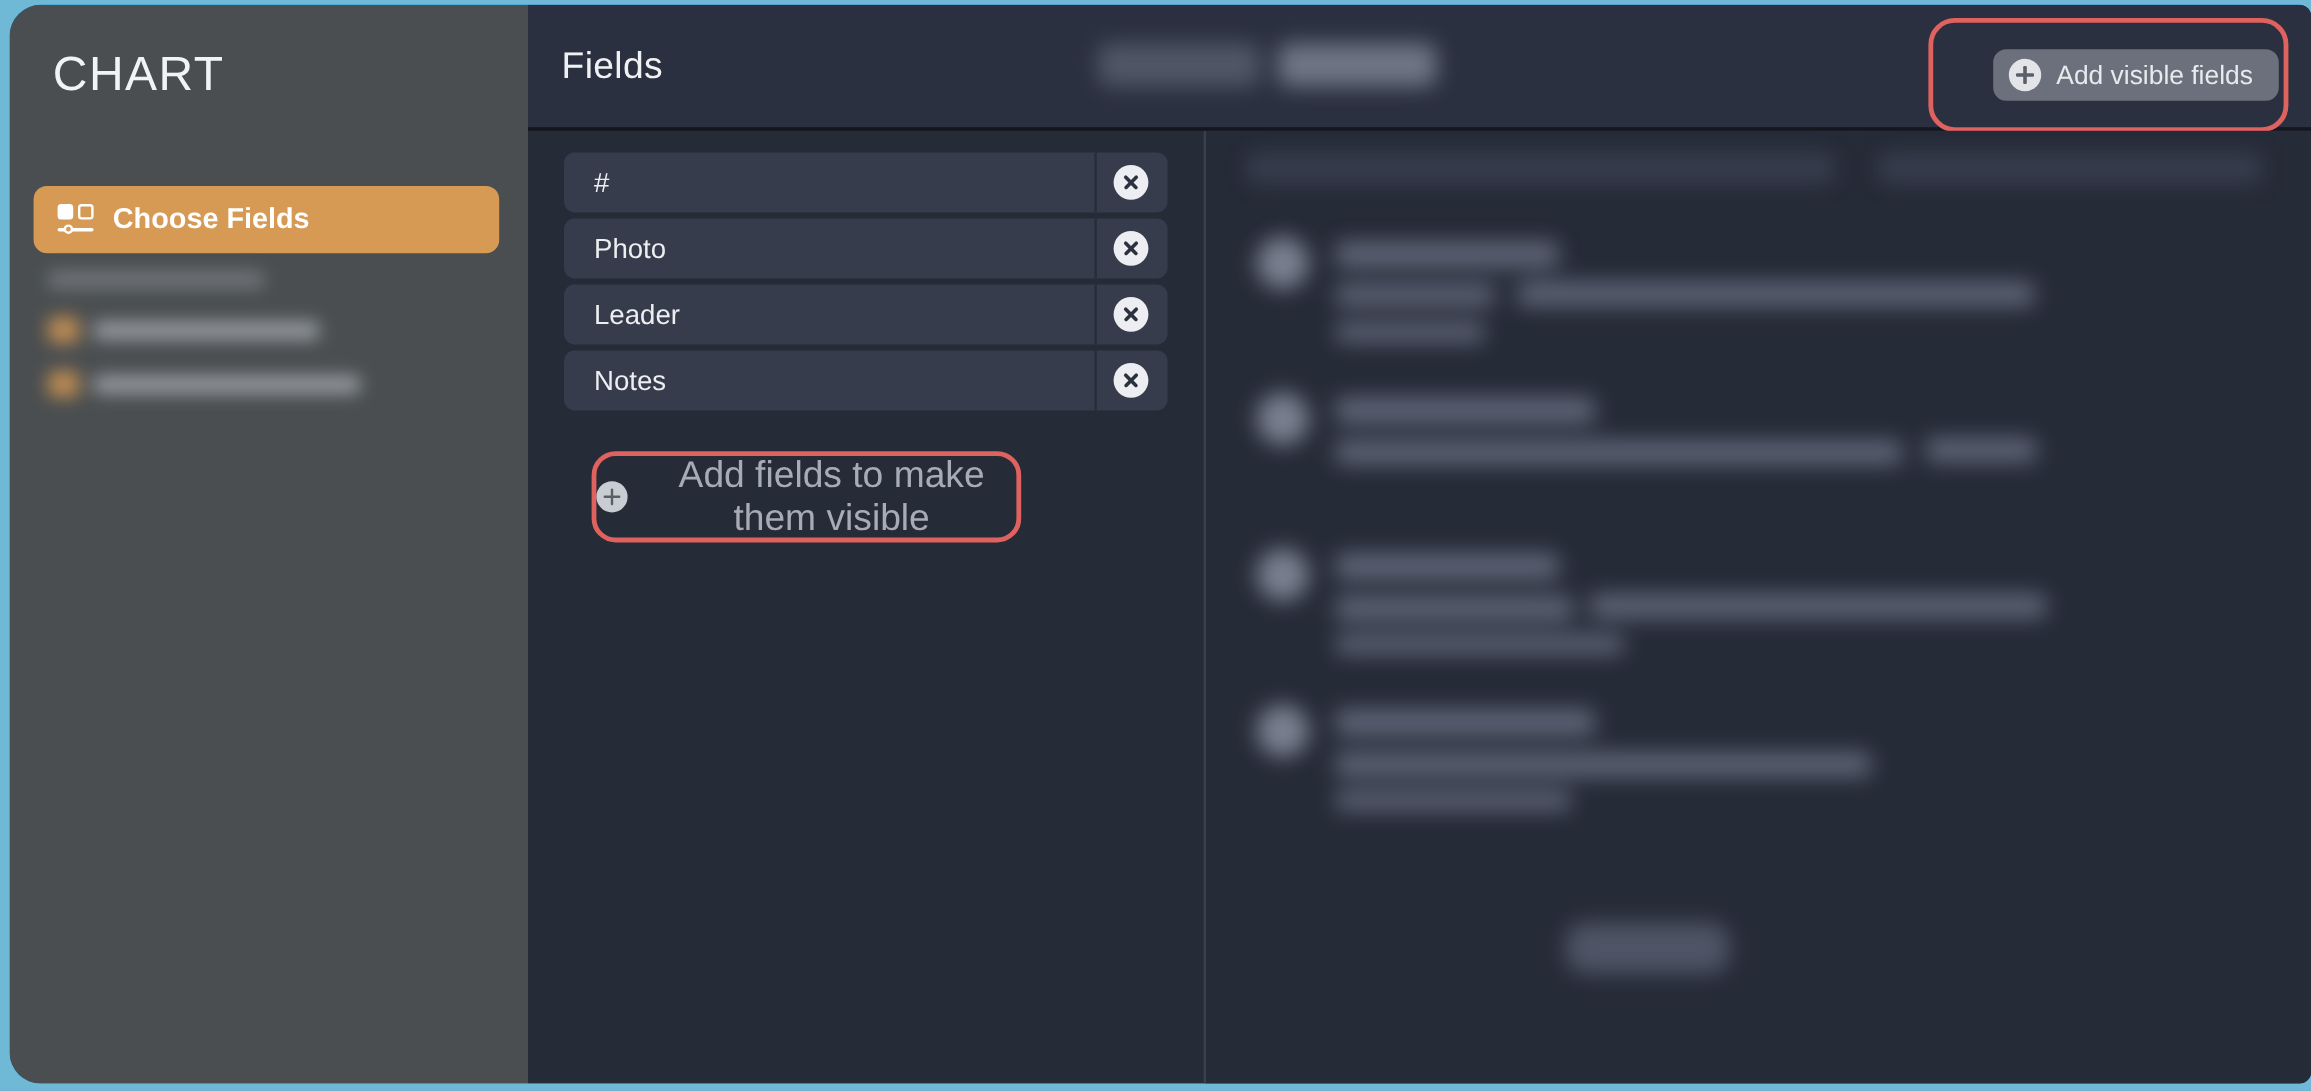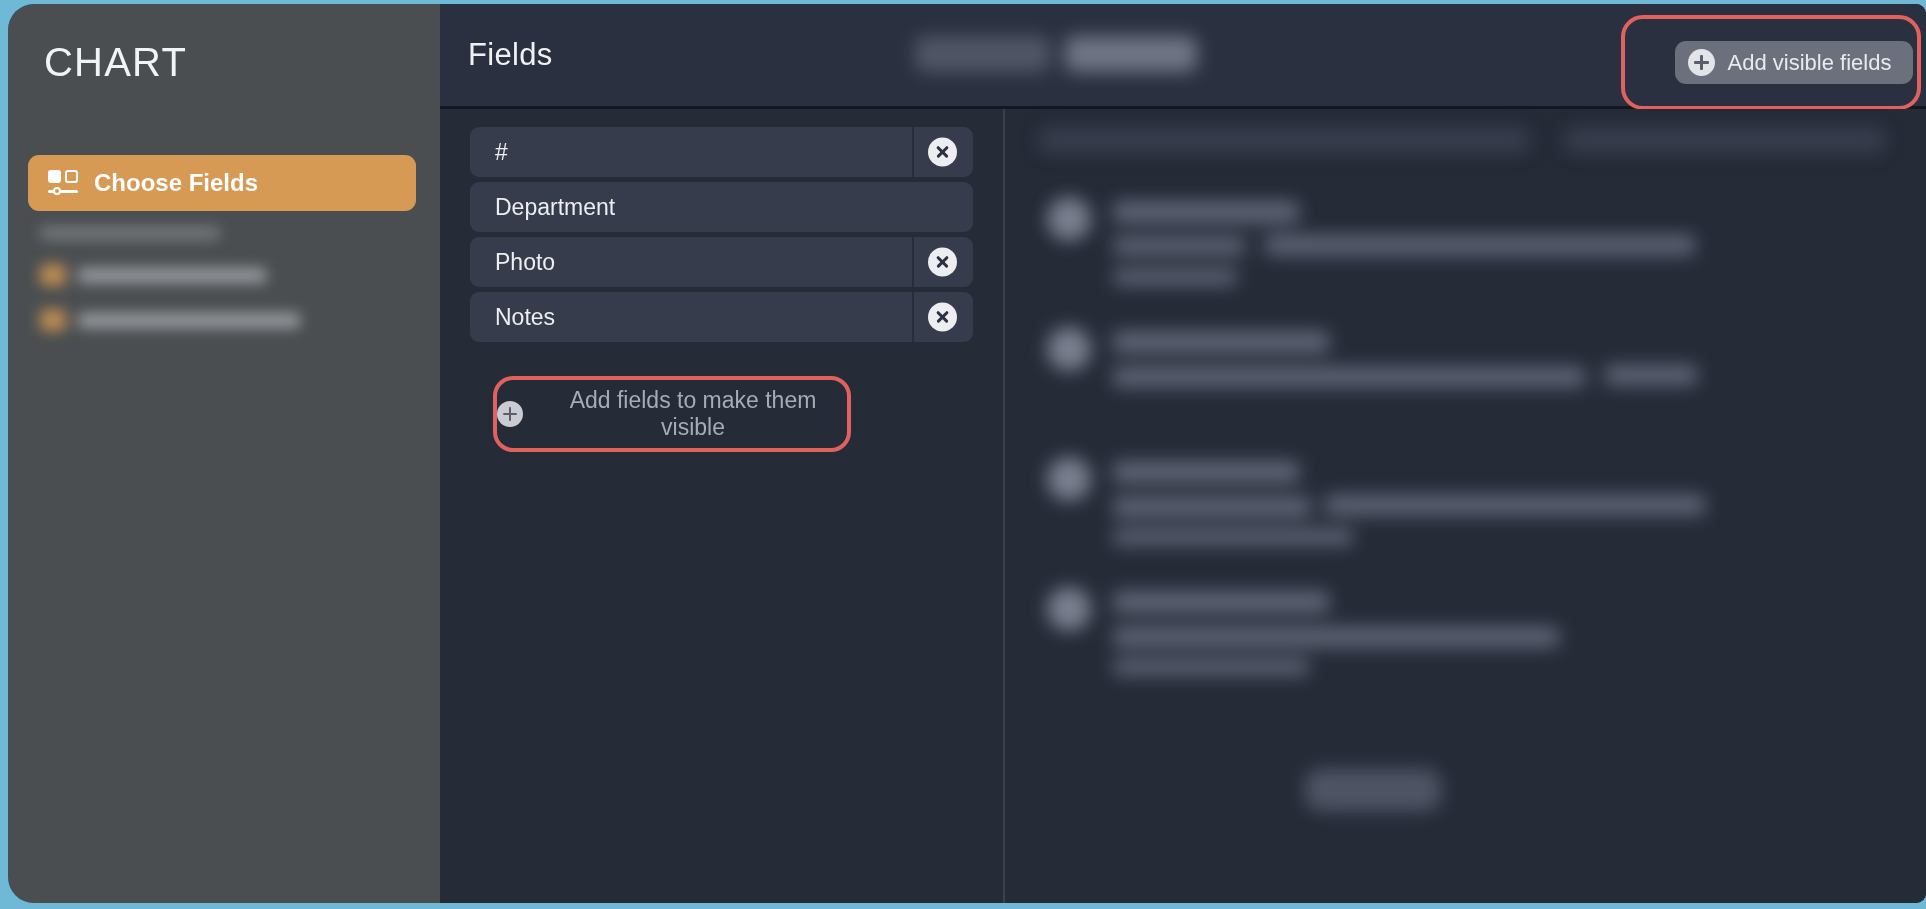--- a/index.html
+++ b/index.html
@@ -135,21 +135,21 @@
   }
   #segmented .seg {
     position: absolute; top: 4px; height: 36px; border-radius: 9px;
   }
   #segmented .seg.s1 { left: 0;   width: 135px; background: #6f7686; }
   #segmented .seg.s2 { left: 150px; width: 132px; background: #a8aebc; }
 
   
   #add-visible-wrap {
     position: absolute;
-    right: 5px;
+    right: 19px;
     top: 11px;
     width: 300px;
     height: 95px;
     border: 4px solid #e0625f;
     border-radius: 22px;
     display: flex;
     align-items: center;
     justify-content: center;
     padding-left: 46px;
   }
@@ -242,21 +242,21 @@
   }
   #add-fields-btn {
     display: inline-flex;
     align-items: center;
     gap: 16px;
     background: transparent;
     border: none;
     cursor: pointer;
     padding: 0;
   }
-  #add-fields-btn .lbl { color: #a6abb6; font-size: 23px; }
+  #add-fields-btn .lbl { color: #a6abb6; font-size: 31px; }
   #add-fields-btn .plus-circle { background: #c9ccd3; width: 26px; height: 26px; flex: 0 0 26px; }
   #add-fields-btn .plus-circle::before { left: 6px; top: 11.7px; width: 14px; height: 2.8px; }
   #add-fields-btn .plus-circle::after  { left: 11.6px; top: 6px; width: 2.8px; height: 14px; }
 
   
   #preview-col {
     flex: 1 1 auto;
     position: relative;
     background: #262b38;
     overflow: hidden;
@@ -325,24 +325,26 @@
     <div id="main-body">
 
       <div id="fields-col">
         <div id="fields-list">
             <div class="field-row">
               <span class="fname">#</span>
               <span class="sep"></span>
               <button class="remove-btn"></button>
             </div>
             <div class="field-row">
-              <span class="fname">Department</span>
+              <span class="fname">Photo</span>
+              <span class="sep"></span>
+              <button class="remove-btn"></button>
             </div>
             <div class="field-row">
-              <span class="fname">Photo</span>
+              <span class="fname">Leader</span>
               <span class="sep"></span>
               <button class="remove-btn"></button>
             </div>
             <div class="field-row">
               <span class="fname">Notes</span>
               <span class="sep"></span>
               <button class="remove-btn"></button>
             </div>
           </div>
 

